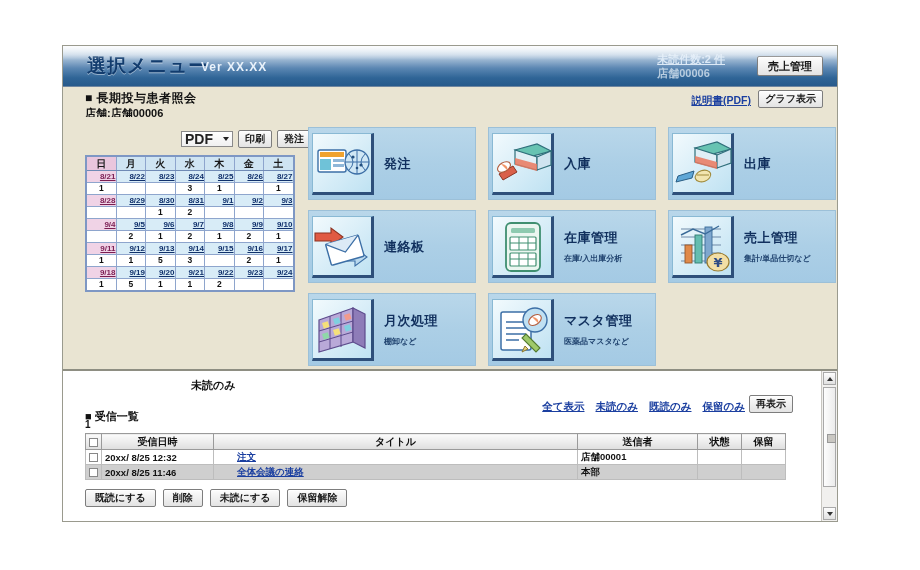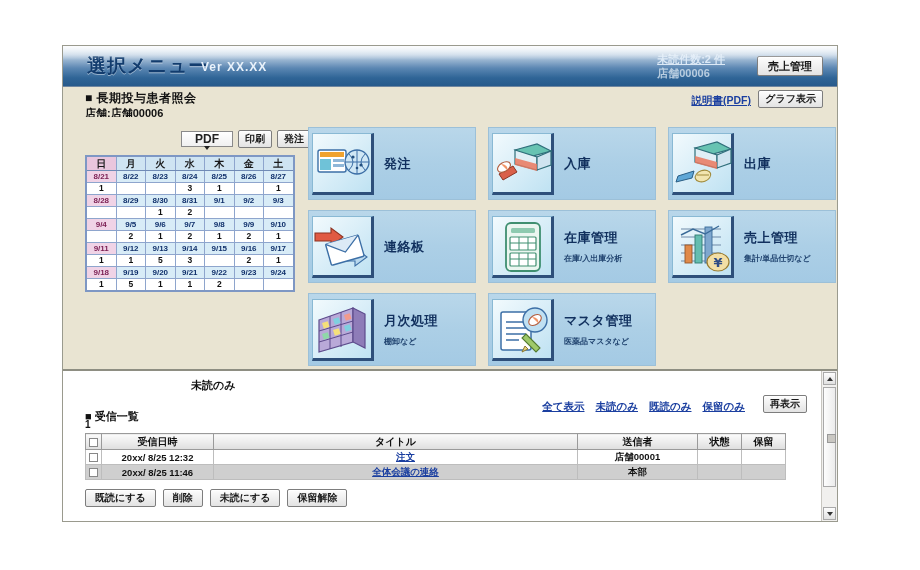--- a/index.html
+++ b/index.html
@@ -85,22 +85,22 @@
 
   
   .printbar{
     position:absolute;left:118px;top:13px;display:flex;align-items:center;gap:5px;
   }
   .fmt-select{
     display:flex;align-items:center;justify-content:space-between;
     width:52px;height:16px;
     background:linear-gradient(to bottom,#ffffff,#f0f0f0);
     border:1px solid #8a8a8a;
-    font-size:12px;font-weight:bold;color:#222;
-    padding:0 3px;box-sizing:border-box;cursor:pointer;flex-direction:column;
+    font-size:14px;font-weight:bold;color:#222;
+    padding:0 3px;box-sizing:border-box;cursor:pointer;
   }
   .caret{width:0;height:0;border-left:3px solid transparent;border-right:3px solid transparent;border-top:4px solid #222;}
 
   
   .cal{
     position:absolute;left:22px;top:38px;
     border:2px solid #7e97c4;background:#fff;
     border-collapse:collapse;
   }
   .cal td{
@@ -109,21 +109,21 @@
     text-align:center;
     font-size:8.5px;font-weight:bold;color:#1a1a1a;
     padding:0;line-height:11px;
   }
   .cal tr.dow td{
     background:#cfe4f2;height:13px;font-size:10px;line-height:13px;
     border-bottom:1px solid #6f8ab5;
   }
   .cal tr.dow td.sun{background:#e9c6dd;}
   .cal tr.dow td.sat{background:#cfe4f2;}
-  .cal td.dcell{background:#d8ecf7;font-size:8px;color:#10306b;cursor:pointer;}
+  .cal td.dcell{background:#d8ecf7;font-size:8px;text-decoration:underline;color:#10306b;cursor:pointer;text-align:right;}
   .cal td.dcell.sun{background:#f0d3e6;color:#7a1d52;}
   .cal td.ncell{background:#ffffff;color:#111;}
 
   
   .tiles{
     position:absolute;left:245px;top:10px;
     display:grid;
     grid-template-columns:repeat(3,168px);
     grid-template-rows:repeat(3,73px);
     gap:10px 12px;
@@ -170,41 +170,40 @@
   }
   .recv-filter-cur{
     position:absolute;left:128px;top:7px;font-size:11px;font-weight:bold;color:#111;
   }
   .filters{
     position:absolute;right:76px;top:29px;display:flex;gap:11px;
   }
   .filters a{
     font-size:10.5px;color:#1b3fa0;text-decoration:underline;font-weight:bold;cursor:pointer;
   }
-  .refresh-btn{position:absolute;right:14px;top:24px;}
+  .refresh-btn{position:absolute;right:28px;top:24px;}
   .pager{
     position:absolute;left:22px;top:48px;font-size:10px;font-weight:bold;color:#111;
   }
   .tbl{
     position:absolute;left:22px;top:62px;width:700px;border-collapse:collapse;
     table-layout:fixed;
   }
   .tbl th{
     background:linear-gradient(to bottom,#fbfbfb,#dedede);
     border:1px solid #9a9a9a;
     font-size:10px;font-weight:bold;color:#111;
     height:15px;padding:0;
   }
   .tbl td{
     border:1px solid #bdbdbd;
     border-top:none;
     font-size:9.5px;color:#111;font-weight:bold;
     height:14px;padding:0 3px;
     background:#fff;
-    text-align:center;
   }
   .tbl tr.alt td{background:#cfcfcf;}
   .tbl td.c{text-align:center;padding:0;}
   .tbl a{color:#1b3fa0;text-decoration:underline;cursor:pointer;margin-left:20px;}
   .cbx{
     display:inline-block;width:7px;height:7px;background:#fff;
     border:1px solid #888;vertical-align:middle;
   }
   .actions{
     position:absolute;left:22px;top:118px;display:flex;gap:7px;

